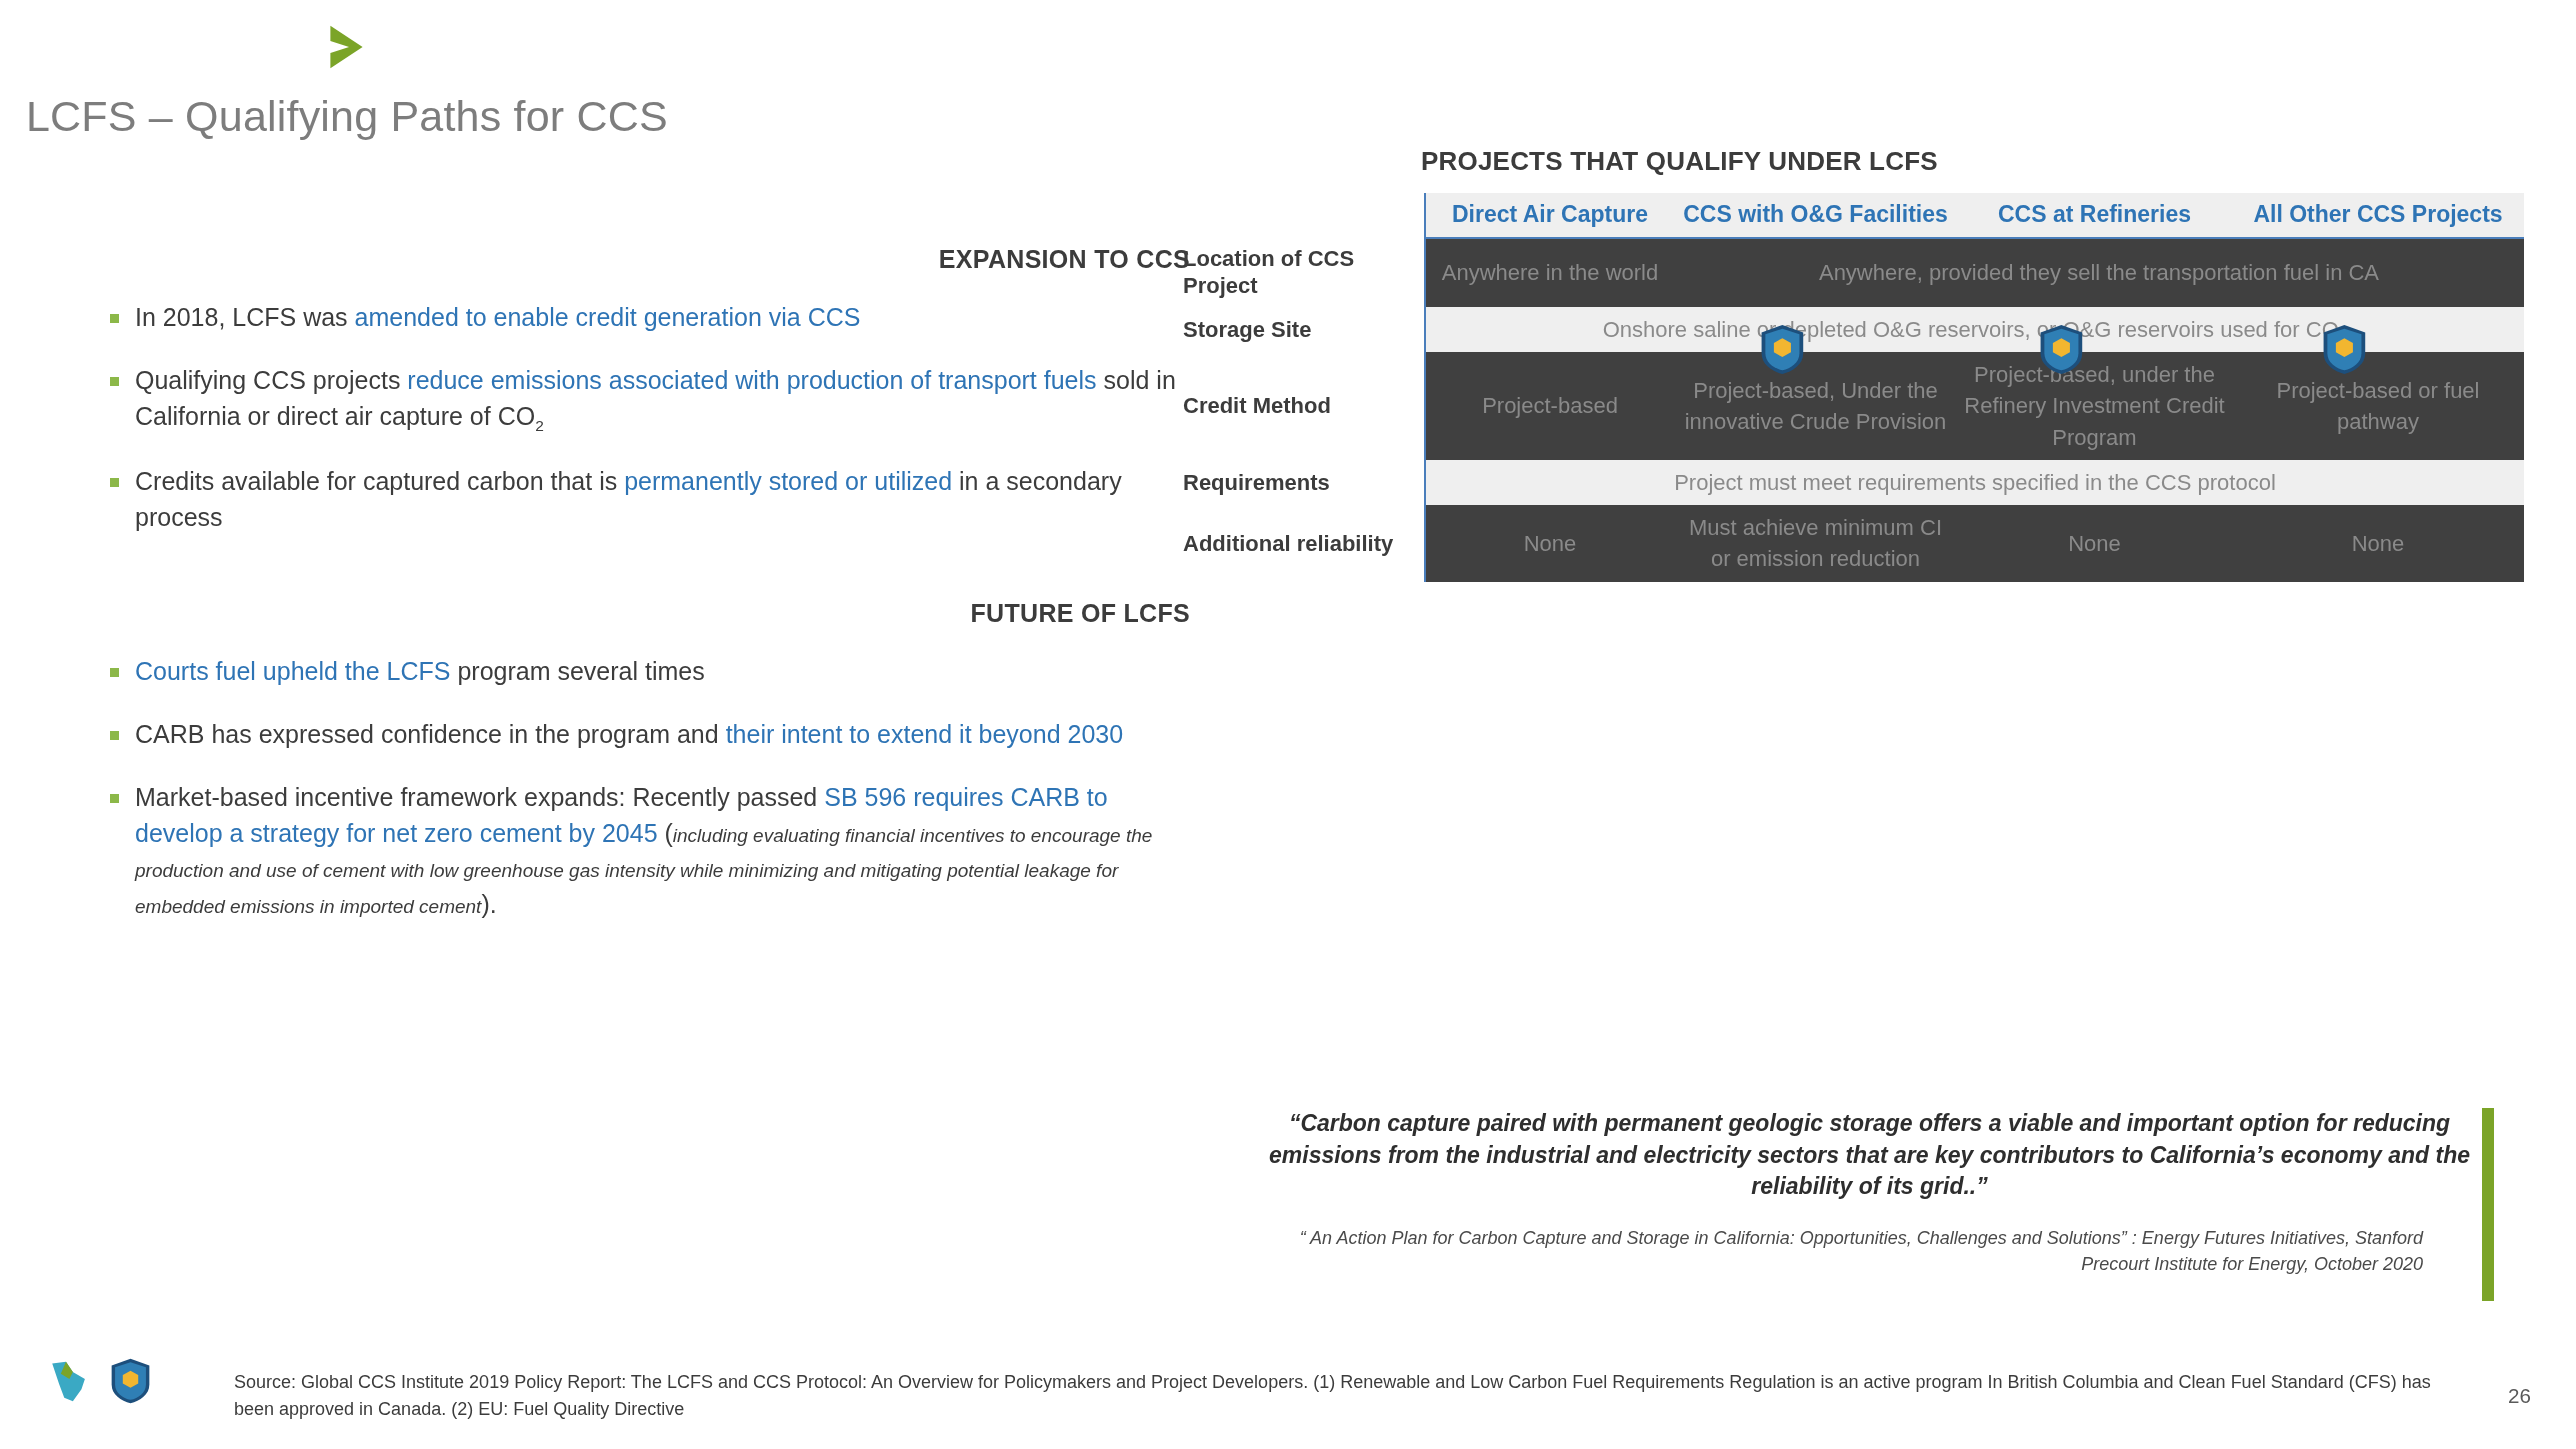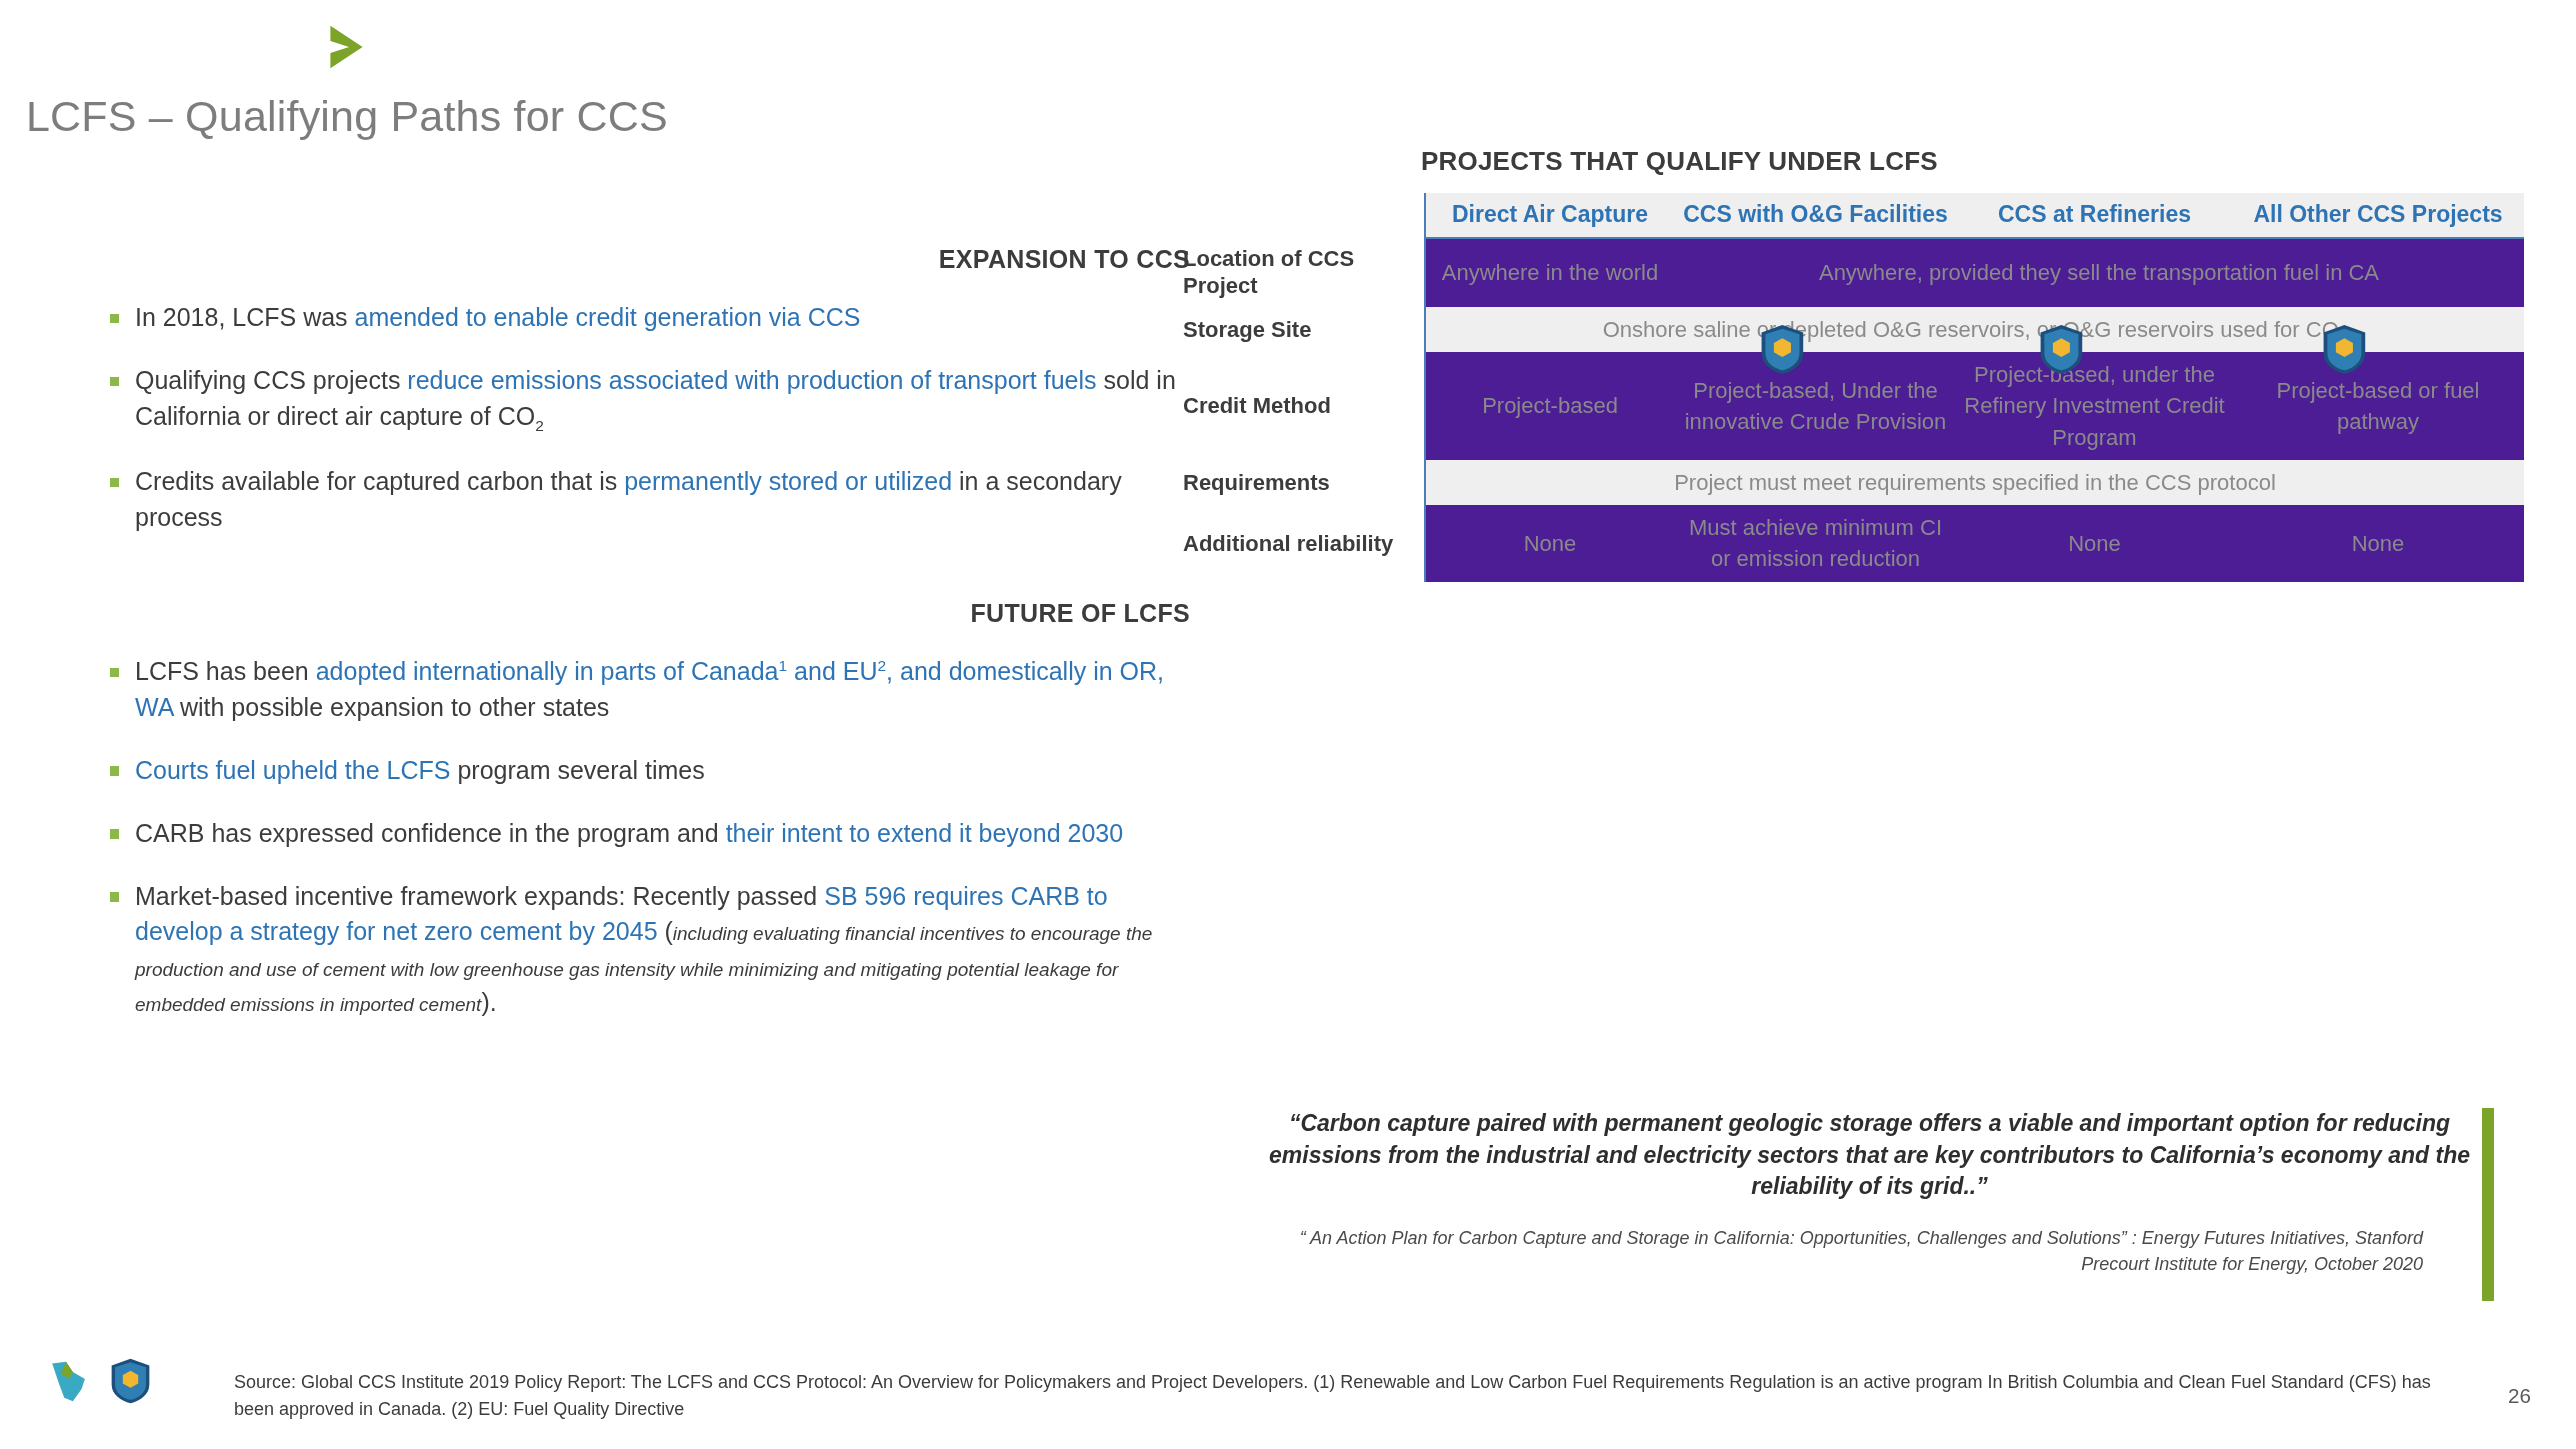--- a/index.html
+++ b/index.html
@@ -126,21 +126,21 @@
     padding: 22px 8.6px 26px 8.6px;
   }
   .cell {
     font-size: 22px;
     color: #8a8a8a;
     text-align: center;
     line-height: 1.42;
     padding: 22px 12px;
   }
   .band-grey { background: #efefef; }
-  .band-white { background: #4c1d95; }
+  .band-white { background: #404040; }
   .hdr-band { background: #efefef; }
 
   
   .vline-left { border-left: 2.6px solid #4a7ebb; }
 
   .hdr-underline { border-bottom: 2.6px solid #4a7ebb; }
 
   
   .badge-wrap { position: relative; }
   .badge {
@@ -224,21 +224,20 @@
   <div class="section-head">EXPANSION TO CCS</div>
   <ul class="bullets" id="expansion-bullets">
       <li><span>In 2018, LCFS was </span><span class="blue">amended to enable credit generation via CCS</span></li>
       <li><span>Qualifying CCS projects </span><span class="blue">reduce emissions associated with production of transport fuels </span><span>sold in California or direct air capture of CO</span><sub>2</sub></li>
       <li><span>Credits available for captured carbon that is </span><span class="blue">permanently stored or utilized </span><span>in a secondary process</span></li>
     </ul>
 
   <div class="future-block">
     <div class="section-head">FUTURE OF LCFS</div>
     <ul class="bullets" id="future-bullets">
-        <li><span>LCFS has been </span><span class="blue">adopted internationally in parts of Canada</span><sup class="blue">1</sup><span class="blue"> and EU</span><sup class="blue">2</sup><span class="blue">, and domestically in OR, WA </span><span>with possible expansion to other states</span></li>
         <li><span class="blue">Courts fuel upheld the LCFS </span><span>program several times</span></li>
         <li><span>CARB has expressed confidence in the program and </span><span class="blue">their intent to extend it beyond 2030</span></li>
         <li><span>Market-based incentive framework expands:  Recently passed </span><span class="blue">SB 596 requires CARB to develop a strategy for net zero cement by 2045 </span><span>(</span><span class="ital-small">including evaluating financial incentives to encourage the production and use of cement with low greenhouse gas intensity while minimizing and mitigating potential leakage for embedded emissions in imported cement</span><span>).</span></li>
       </ul>
   </div>
 </div>
 
 <div class="table-title">PROJECTS THAT QUALIFY UNDER LCFS</div>
 
 <table class="matrix">

